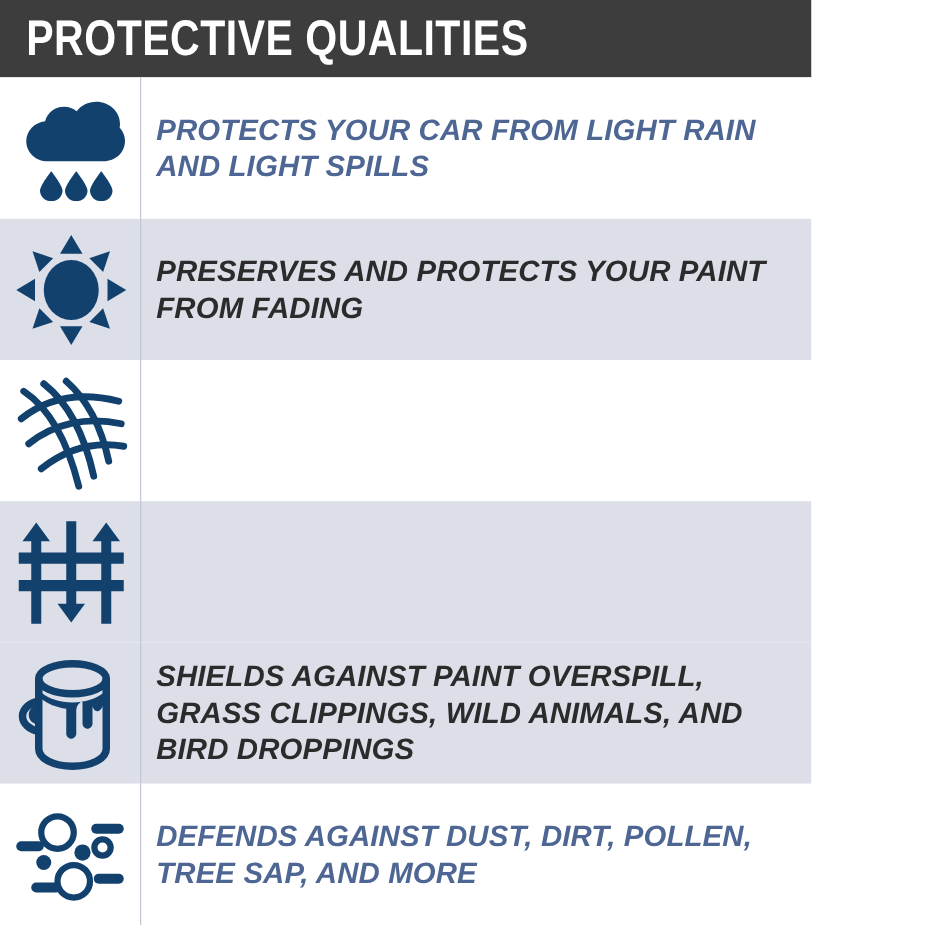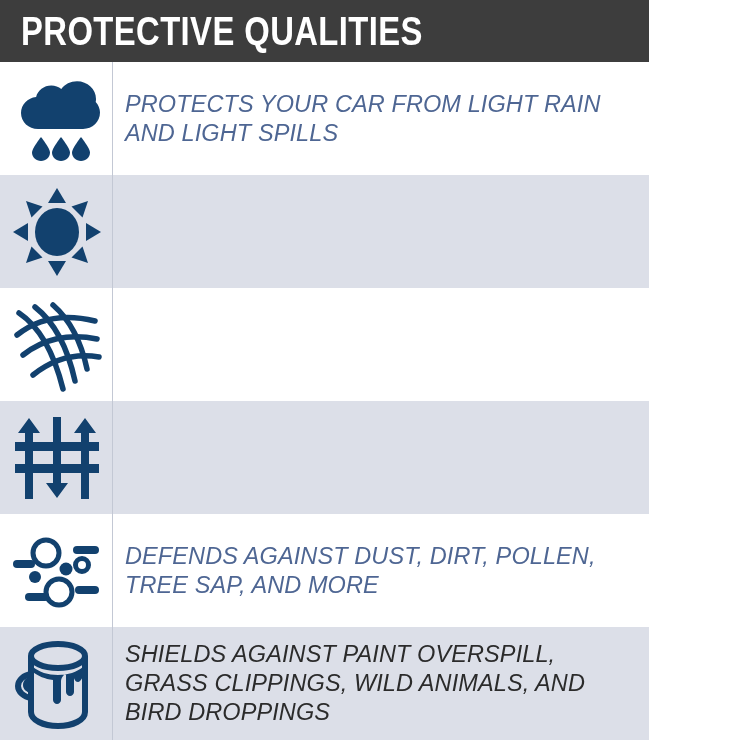--- a/index.html
+++ b/index.html
@@ -86,21 +86,21 @@
     flex: 1 1 auto;
     display: flex;
     align-items: center;
     padding-left: 12px;
     padding-right: 18px;
     box-sizing: border-box;
   }
   .row-text {
     font-size: 23.5px;
     line-height: 29px;
-    font-weight: normal;
+    font-weight: bold;
     font-style: italic;
     letter-spacing: 0.1px;
     text-transform: uppercase;
   }
   .row.light .row-text  { color: #4e6693; }
   .row.shaded .row-text { color: #2b2b2b; }
 
   .bottom-strip {
     height: 10px;
     min-height: 10px;
@@ -145,20 +145,23 @@
             <path fill="#12416e" d="M0 44l15-9v18z"></path>
             <path fill="#12416e" d="M88 44l-15-9v18z"></path>
             <path fill="#12416e" d="M13 13l16.5 5.5-11 11z"></path>
             <path fill="#12416e" d="M75 13L58.5 18.5l11 11z"></path>
             <path fill="#12416e" d="M13 75l16.5-5.5-11-11z"></path>
             <path fill="#12416e" d="M75 75L58.5 69.5l11-11z"></path>
           </svg>
         </span>
         <div class="divider"></div>
       </div>
+      <div class="text-cell">
+        <div class="row-text">PRESERVES AND PROTECTS YOUR PAINT FROM FADING</div>
+      </div>
     </div>
 
     <div class="row light">
       <div class="icon-cell">
         <span>
           <svg width="92" height="96" viewBox="0 0 92 96">
             <g fill="none" stroke="#12416e" stroke-width="5.5" stroke-linecap="round">
               <path d="M8 16 C 26 28, 42 52, 52 92"></path>
               <path d="M24 10 C 42 24, 56 48, 64 84"></path>
               <path d="M42 8 C 58 22, 70 44, 76 72"></path>
@@ -182,20 +185,40 @@
               <path d="M72 4l11 15h-7v66h-8V19h-7z"></path>
               <rect x="2" y="28" width="84" height="9"></rect>
               <rect x="2" y="50" width="84" height="9"></rect>
             </g>
           </svg>
         </span>
         <div class="divider"></div>
       </div>
     </div>
 
+    <div class="row shaded">
+      <div class="icon-cell">
+        <span>
+          <svg width="90" height="96" viewBox="0 0 90 96">
+            <g fill="none" stroke="#12416e" stroke-width="6">
+              <path d="M19 20v56c0 8 12 14 27 14s27-6 27-14V20"></path>
+              <ellipse cx="46" cy="20" rx="27" ry="12"></ellipse>
+              <path d="M19 38c-7 1-13 6-13 12s6 11 13 12"></path>
+            </g>
+            <path fill="#12416e" d="M21 31c6 5 15 8 25 8s19-3 25-8v9c0 0-2 6-5 6s-4-4-4-4v14c0 2-2 4-4 4s-4-2-4-4V38c-3 1-5 4-5 8v18c0 2-2 4-4 4s-4-2-4-4V44c-8-1-15-4-20-8z"></path>
+            <path fill="#12416e" d="M20 40c-5 1-9 4-9 9 0 4 3 7 8 8v-6c-2-1-3-2-3-3 0-1 1-2 4-3z"></path>
+          </svg>
+        </span>
+        <div class="divider"></div>
+      </div>
+      <div class="text-cell">
+        <div class="row-text">SHIELDS AGAINST PAINT OVERSPILL, GRASS CLIPPINGS, WILD ANIMALS, AND BIRD DROPPINGS</div>
+      </div>
+    </div>
+
     <div class="row light">
       <div class="icon-cell">
         <span>
           <svg width="92" height="84" viewBox="0 0 92 84">
             <g fill="none" stroke="#12416e" stroke-width="5">
               <circle cx="35" cy="24" r="13"></circle>
               <circle cx="48" cy="63" r="13"></circle>
               <circle cx="71" cy="36" r="6.5"></circle>
             </g>
             <g fill="#12416e">
@@ -208,36 +231,16 @@
             </g>
           </svg>
         </span>
         <div class="divider"></div>
       </div>
       <div class="text-cell">
         <div class="row-text">DEFENDS AGAINST DUST, DIRT, POLLEN, TREE SAP, AND MORE</div>
       </div>
     </div>
 
-    <div class="row shaded">
-      <div class="icon-cell">
-        <span>
-          <svg width="90" height="96" viewBox="0 0 90 96">
-            <g fill="none" stroke="#12416e" stroke-width="6">
-              <path d="M19 20v56c0 8 12 14 27 14s27-6 27-14V20"></path>
-              <ellipse cx="46" cy="20" rx="27" ry="12"></ellipse>
-              <path d="M19 38c-7 1-13 6-13 12s6 11 13 12"></path>
-            </g>
-            <path fill="#12416e" d="M21 31c6 5 15 8 25 8s19-3 25-8v9c0 0-2 6-5 6s-4-4-4-4v14c0 2-2 4-4 4s-4-2-4-4V38c-3 1-5 4-5 8v18c0 2-2 4-4 4s-4-2-4-4V44c-8-1-15-4-20-8z"></path>
-            <path fill="#12416e" d="M20 40c-5 1-9 4-9 9 0 4 3 7 8 8v-6c-2-1-3-2-3-3 0-1 1-2 4-3z"></path>
-          </svg>
-        </span>
-        <div class="divider"></div>
-      </div>
-      <div class="text-cell">
-        <div class="row-text">SHIELDS AGAINST PAINT OVERSPILL, GRASS CLIPPINGS, WILD ANIMALS, AND BIRD DROPPINGS</div>
-      </div>
-    </div>
-
   </div>
 
   <div class="bottom-strip"></div>
 </div>
 
 </body></html>

